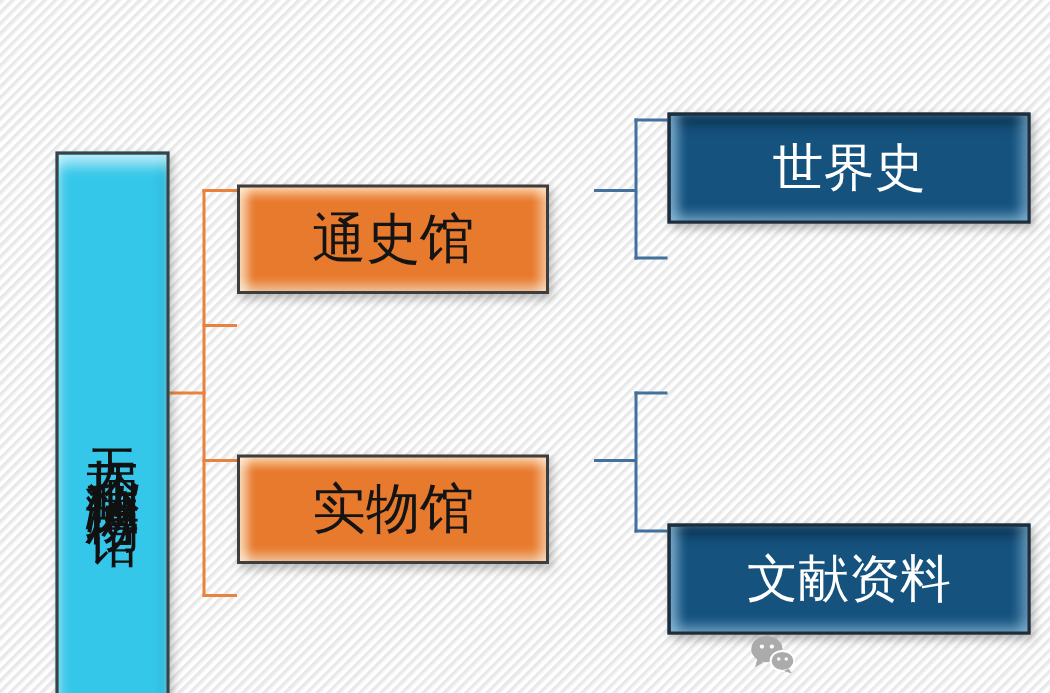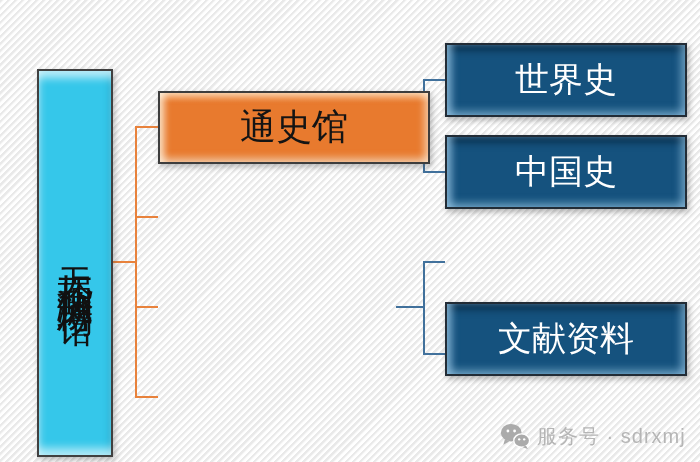--- a/index.html
+++ b/index.html
@@ -9,41 +9,41 @@
     background-image:repeating-linear-gradient(135deg,
       rgba(OO 0,0,0,0) 0px);
   }
   
   .stage{
     background-image:repeating-linear-gradient(135deg,
       rgba(0,0,0,0.085) 0px, rgba(0,0,0,0.085) 1.6px,
       rgba(0,0,0,0.025) 2.7px, rgba(255,255,255,0) 3.6px,
       rgba(255,255,255,0) 5px);
   }
-  .node{position:absolute;display:flex;align-items:center;justify-content:center;box-sizing:border-box;}
+  .node{position:absolute;display:flex;align-items:center;justify-content:center;box-sizing:border-box;margin-top:32px;}
   .node span{display:block;}
 
   .root{
     left:37px;top:69px;width:76px;height:388px;
     background:var(--root-fill,#35C7EA);
     border:2px solid #404040;
     box-shadow: inset 0 12px 9px -5px rgba(255,255,255,.65),
                 inset 0 -12px 9px -5px rgba(255,255,255,.6),
                 inset 7px 0 7px -5px rgba(255,255,255,.35),
                 inset -7px 0 7px -5px rgba(0,90,120,.22),
                 2px 3px 6px rgba(70,70,70,.35);
   }
   .root .vtext{
     writing-mode:vertical-rl;text-orientation:upright;
     font-size:36px;line-height:1;letter-spacing:7px;
     color:#111;white-space:nowrap;
   }
 
   .branch{
-    left:158px;width:272px;height:73px;
+    left:158px;width:208px;height:73px;
     background:linear-gradient(180deg,#F29A55 0%,var(--branch-fill,#E87A2E) 14%,var(--branch-fill,#E87A2E) 88%,#E06F22 100%);
     border:2px solid #3D3D3D;
     box-shadow: inset 8px 0 6px -3px rgba(255,250,235,.66),
                 inset -8px 0 6px -3px rgba(255,250,235,.45),
                 inset 0 7px 6px -3px rgba(255,250,235,.5),
                 inset 0 -8px 6px -3px rgba(255,250,235,.5),
                 2px 3px 6px rgba(70,70,70,.35);
     font-size:36px;color:#141414;
   }
 
@@ -93,40 +93,39 @@
   <div class="line b h" style="left:423px;top:261px;width:22px"></div>
   <div class="line b h" style="left:423px;top:353px;width:22px"></div>
 
   <div class="node root">
     <span class="vtext">无损检测博物馆</span>
   </div>
 
   <div class="node branch" style="top:91px">
     <span>通史馆</span>
   </div>
+  <div class="node branch" style="top:271px">
+    <span>实物馆</span>
+  </div>
 
   <div class="node leaf" style="top:43px">
     <span>世界史</span>
   </div>
-  <div class="node leaf" style="top:135px">
-    <span>中国史</span>
-  </div>
-  <div class="node leaf" style="top:302px">
+  <div class="node leaf" style="top:317px">
     <span>文献资料</span>
   </div>
 
   <div class="watermark">
     <svg width="30" height="26" viewBox="0 0 36 31">
       <g fill="#ababab">
         <ellipse cx="13.5" cy="11.5" rx="12.5" ry="10.5"></ellipse>
         <path d="M6 19 L4 26 L11 22 Z"></path>
         <ellipse cx="26" cy="21" rx="9.5" ry="8" stroke="#ffffff" stroke-width="1.6"></ellipse>
         <path d="M31 27 L33.5 31 L27 29 Z"></path>
       </g>
       <circle cx="9.5" cy="9.5" r="1.7" fill="#ffffff"></circle>
       <circle cx="17.5" cy="9.5" r="1.7" fill="#ffffff"></circle>
       <circle cx="23" cy="19.5" r="1.4" fill="#ffffff"></circle>
       <circle cx="29" cy="19.5" r="1.4" fill="#ffffff"></circle>
     </svg>
-    <span class="wm-text">服务号 · sdrxmj</span>
   </div>
 
 </div>
 
 </body></html>

